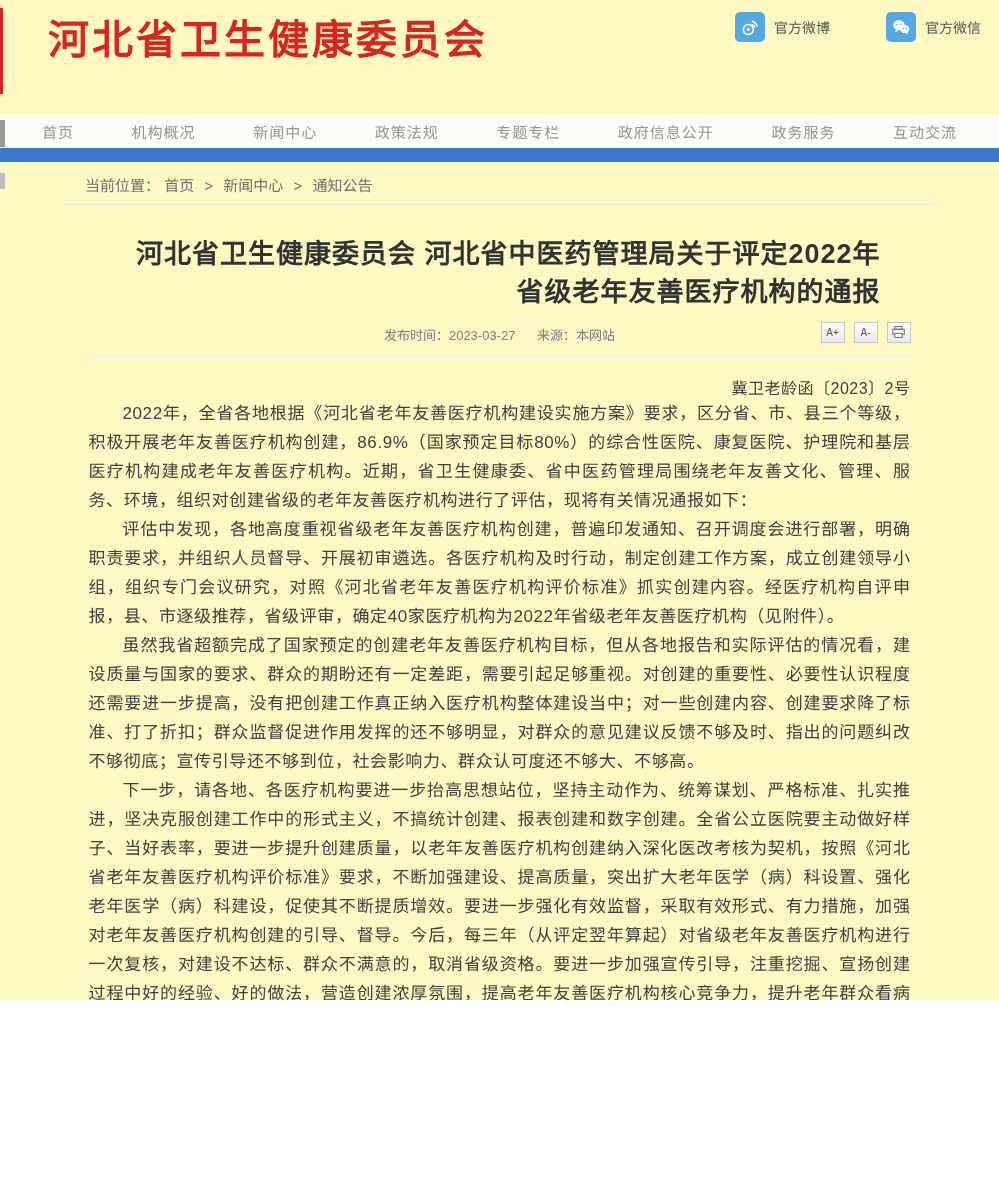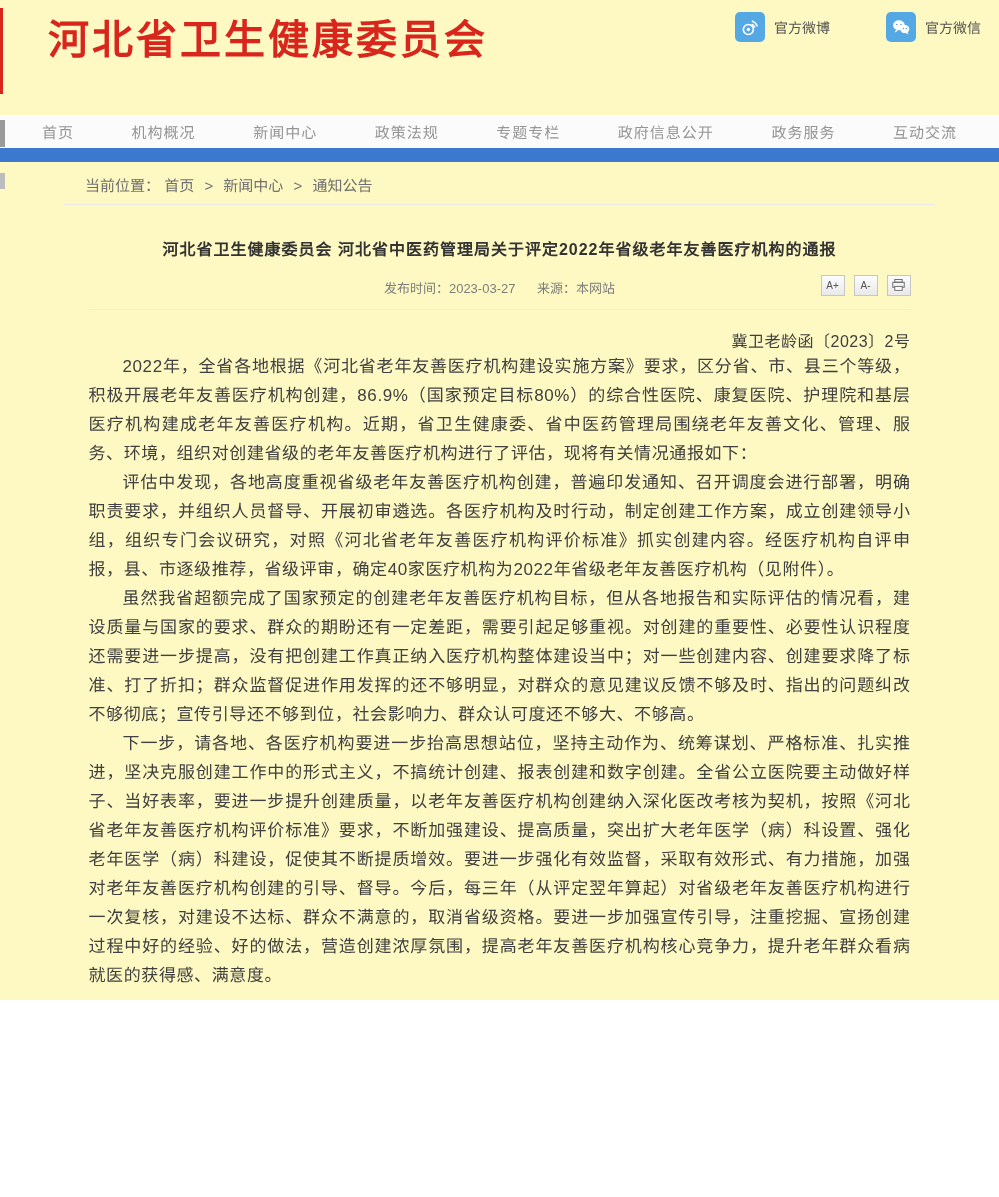--- a/index.html
+++ b/index.html
@@ -32,21 +32,21 @@
   .blue-bar{height:14px;background:#3c78cd;}
 
   
   .breadcrumb{padding:12px 0 9px 85px;font-size:15px;color:#6f6f6f;}
   .breadcrumb a{color:#6f6f6f;text-decoration:none;cursor:pointer;}
   .breadcrumb .sep{margin:0 6px;}
   .bc-divider{margin:0 64px;border-bottom:1px solid #e9e9e9;}
 
   
   .article{width:822px;margin:0 auto;color:#404040;}
-  .article-title{margin:30px 30px 0;font-size:16px;font-weight:bold;color:#333;text-align:center;line-height:29px;letter-spacing:1px;}
+  .article-title{margin:30px 30px 0;font-size:27px;font-weight:bold;color:#333;text-align:right;line-height:38px;letter-spacing:1px;}
   .meta{position:relative;text-align:center;font-size:13px;color:#7d7d7d;margin-top:14px;padding-bottom:12px;border-bottom:1px solid #ececec;}
   .meta .m-src{margin-left:18px;}
   .meta-tools{position:absolute;right:0;top:-3px;display:flex;gap:9px;}
   .meta-tools button{width:24px;height:21px;border:1px solid #c6c6c6;background:linear-gradient(#fdfdfd,#e9e9e9);font-size:10px;color:#555;cursor:pointer;padding:0;display:flex;align-items:center;justify-content:center;font-family:inherit;}
   .doc-number{text-align:right;font-size:16px;margin-top:18px;letter-spacing:0.5px;}
   .bodytext{font-size:17px;line-height:29px;letter-spacing:0.6px;text-align:justify;}
   .addressee{margin:10px 0 0;}
   .para{margin:0;text-indent:2em;}
   .attachment{margin-top:28px;}
   .signatures{text-align:right;margin-top:38px;font-size:17px;line-height:31px;}

